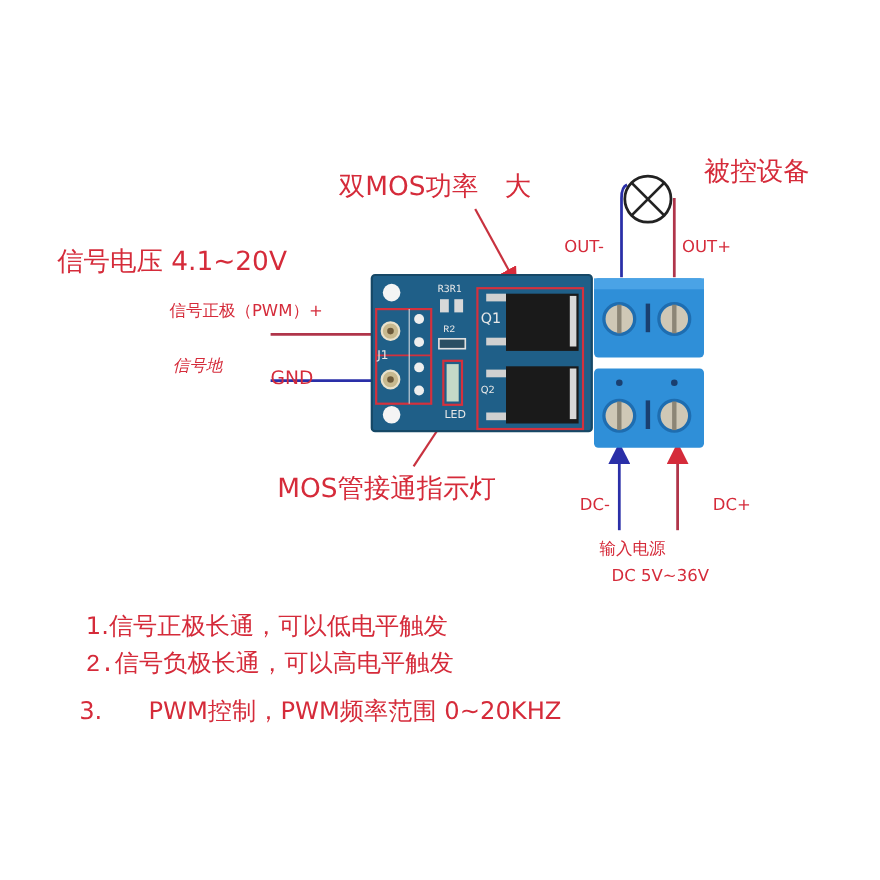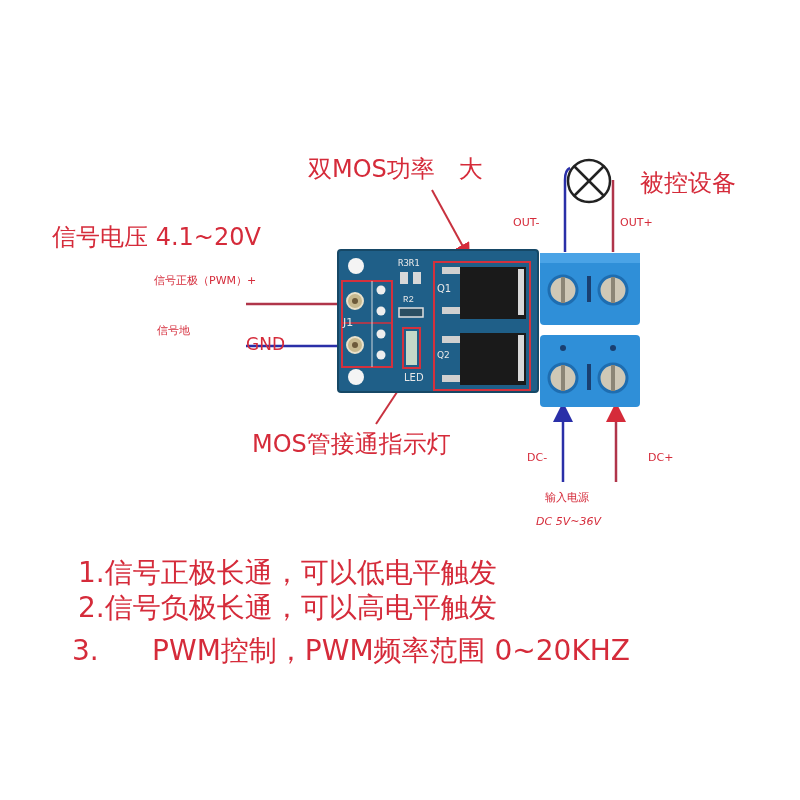--- a/index.html
+++ b/index.html
@@ -4,22 +4,22 @@
   <style>
     html, body { margin: 0; padding: 0; }
     body {
       width: 800px; height: 800px; background: #ffffff; position: relative; overflow: hidden;
       font-family: "DejaVu Sans", "Liberation Sans", sans-serif;
     }
     .abs { position: absolute; }
     .lbl { color: #d52b3a; white-space: nowrap; line-height: 1; }
     .lbl-lg { font-size: 24px; }
     .lbl-md { font-size: 17px; }
-    .lbl-sm { font-size: 11px; }
-    .lbl-note { font-size: 28px; }
+    .lbl-sm { font-size: 15px; }
+    .lbl-note { font-size: 22px; }
     svg.layer { position: absolute; left: 0; top: 0; }
   </style>
 </head>
 <body>
 
 <svg class="layer" width="800" height="800">
   <defs>
     <marker id="arrRed" markerWidth="8" markerHeight="8" refX="4" refY="4" orient="auto">
       <path d="M0,0 L8,4 L0,8 z" fill="#d52b3a"></path>
     </marker>
@@ -105,37 +105,37 @@
     <rect x="561" y="365" width="4" height="26" fill="#8c8676"></rect>
     <circle cx="613" cy="378" r="14" fill="#cfc8b6" stroke="#1e6db0" stroke-width="3"></circle>
     <rect x="611" y="365" width="4" height="26" fill="#8c8676"></rect>
     <rect x="587" y="364" width="4" height="26" fill="#1a3f70"></rect>
   </g>
 </svg>
 
 <span class="abs" style="left:398px;top:258px;font-size:9px;color:#e8e8e8;font-family:'DejaVu Sans Mono',monospace;">R3R1</span>
 <span class="abs" style="left:403px;top:295px;font-size:9px;color:#e8e8e8;font-family:Liberation Mono, monospace;">R2</span>
 <span class="abs" style="left:343px;top:316px;font-size:11px;color:#e8e8e8;font-weight:normal;">J1</span>
-<span class="abs" style="left:437px;top:283px;font-size:10px;color:#e8e8e8;">Q1</span>
+<span class="abs" style="left:437px;top:283px;font-size:13px;color:#e8e8e8;">Q1</span>
 <span class="abs" style="left:437px;top:350px;font-size:9px;color:#e8e8e8;">Q2</span>
 <span class="abs" style="left:404px;top:372px;font-size:10px;color:#e8e8e8;">LED</span>
 
 <div class="abs lbl lbl-lg" style="left:308px;top:157px;">
   <span>双MOS功率</span><span style="display:inline-block;width:24px;"></span><span>大</span>
 </div>
-<span class="abs lbl lbl-lg" style="left:640px;top:171px;">被控设备</span>
+<span class="abs lbl lbl-lg" style="left:640px;top:144px;">被控设备</span>
 <span class="abs lbl lbl-sm" style="left:513px;top:217px;">OUT-</span>
 <span class="abs lbl lbl-sm" style="left:620px;top:217px;">OUT+</span>
 
 <span class="abs lbl lbl-lg" style="left:52px;top:225px;">信号电压 4.1~20V</span>
 <span class="abs lbl lbl-sm" style="left:154px;top:275px;">信号正极（PWM）+</span>
-<span class="abs lbl lbl-sm" style="left:157px;top:325px;">信号地</span>
+<span class="abs lbl lbl-sm" style="left:157px;top:325px;font-style:italic;">信号地</span>
 <span class="abs lbl lbl-md" style="left:246px;top:319px;margin-top:17px;">GND</span>
 
 <span class="abs lbl lbl-lg" style="left:252px;top:432px;">MOS管接通指示灯</span>
 <span class="abs lbl lbl-sm" style="left:527px;top:452px;">DC-</span>
 <span class="abs lbl lbl-sm" style="left:648px;top:452px;">DC+</span>
 <span class="abs lbl lbl-sm" style="left:545px;top:492px;">输入电源</span>
-<span class="abs lbl lbl-sm" style="left:536px;top:516px;font-style:italic;">DC 5V~36V</span>
+<span class="abs lbl lbl-sm" style="left:556px;top:516px;">DC 5V~36V</span>
 
 <div class="abs lbl lbl-note" style="left:78px;top:559px;">1.信号正极长通，可以低电平触发</div>
-<div class="abs lbl lbl-note" style="left:78px;top:594px;">2.信号负极长通，可以高电平触发</div>
+<div class="abs lbl lbl-note" style="left:78px;top:594px;font-family:Liberation Mono, monospace;">2.信号负极长通，可以高电平触发</div>
 <div class="abs lbl lbl-note" style="left:72px;top:637px;white-space:pre;">3.      PWM控制，PWM频率范围 0~20KHZ</div>
 
 </body></html>

